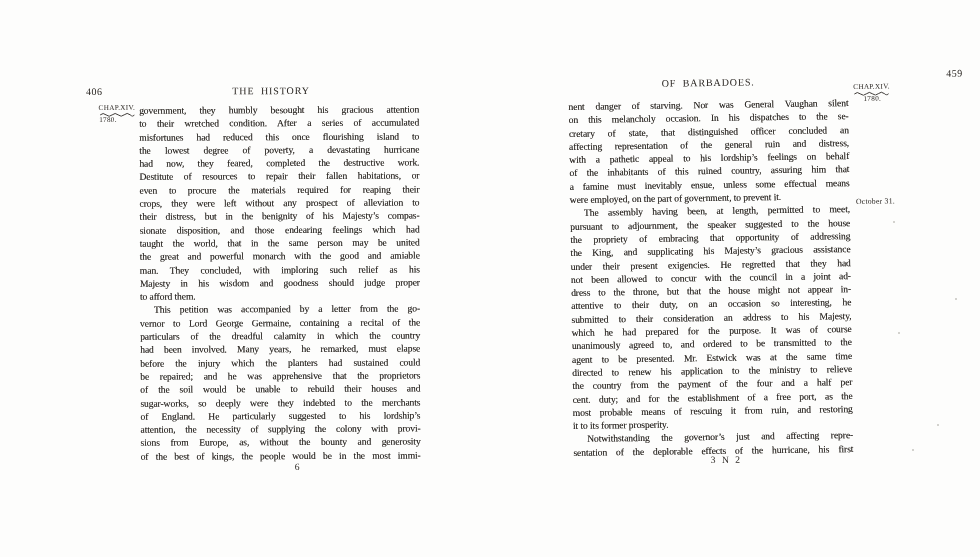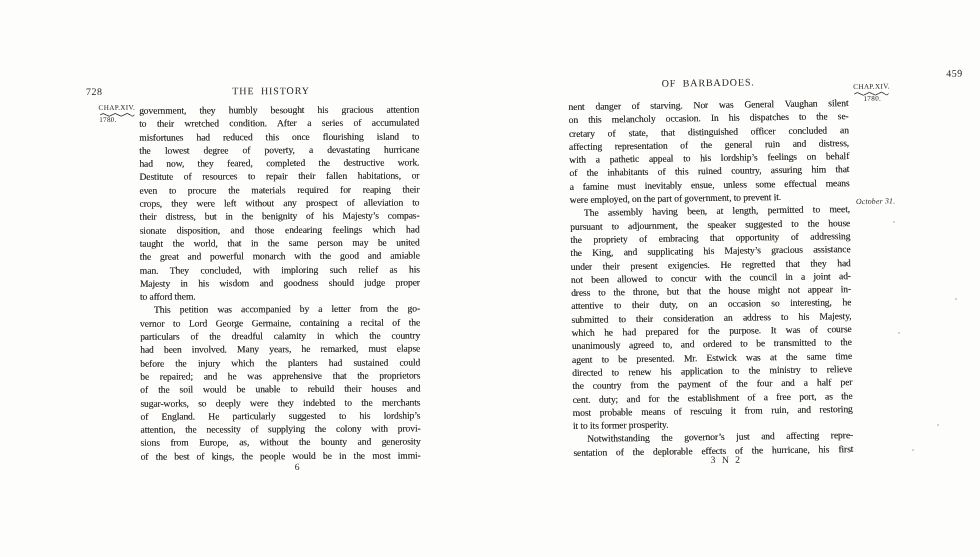--- a/index.html
+++ b/index.html
@@ -37,35 +37,35 @@
 
   .chapblock { position:absolute; font-size:7.2px; letter-spacing:0.3px; line-height:8px; }
   .chapblock-left  { left:0px;   top:26px; width:50px; text-align:right; }
   .chapblock-right { left:285px; top:17px; width:72px; text-align:left; }
   .chap-squiggle { display:block; margin-top:0px; }
   .chapblock-left .chap-squiggle { margin-left:14px; }
   .chap-year { display:block; margin-top:-1px; text-align:left; width:36px; }
   .chapblock-left .chap-year { margin-left:14px; }
   .chapblock-right .chap-year { margin-left:10px; }
 
-  .datenote { position:absolute; left:286px; top:131px; font-size:7.8px; letter-spacing:0.2px;font-style:italic; }
+  .datenote { position:absolute; left:286px; top:131px; font-size:7.8px; letter-spacing:0.2px; }
 
   .sig { position:absolute; font-size:9.6px; }
   .sig-left  { left:208px; top:384px; }
   .sig-right { left:128px; top:386px; width:50px; text-align:center; letter-spacing:2px; }
 
   .speck { position:absolute; width:2px; height:2px; border-radius:50%; background:#817c74; opacity:0.45; }
 </style>
 </head>
 <body>
 
 <div class="scan-page">
 
   <div class="leaf leaf-left">
-    <div class="pagenum pagenum-left">728</div>
+    <div class="pagenum pagenum-left">406</div>
     <div class="runhead runhead-left">THE HISTORY</div>
 
     <div class="chapblock chapblock-left">
       <span>CHAP.XIV.</span>
       <svg class="chap-squiggle" width="36" height="5" viewBox="0 0 36 5">
           <path d="M1,3 Q4,0.2 7,3 T13,3 T19,3 T25,3 T31,3 T35,3" fill="none" stroke="currentColor" stroke-width="0.9"></path>
         </svg>
       <span class="chap-year">1780.</span>
     </div>
 

